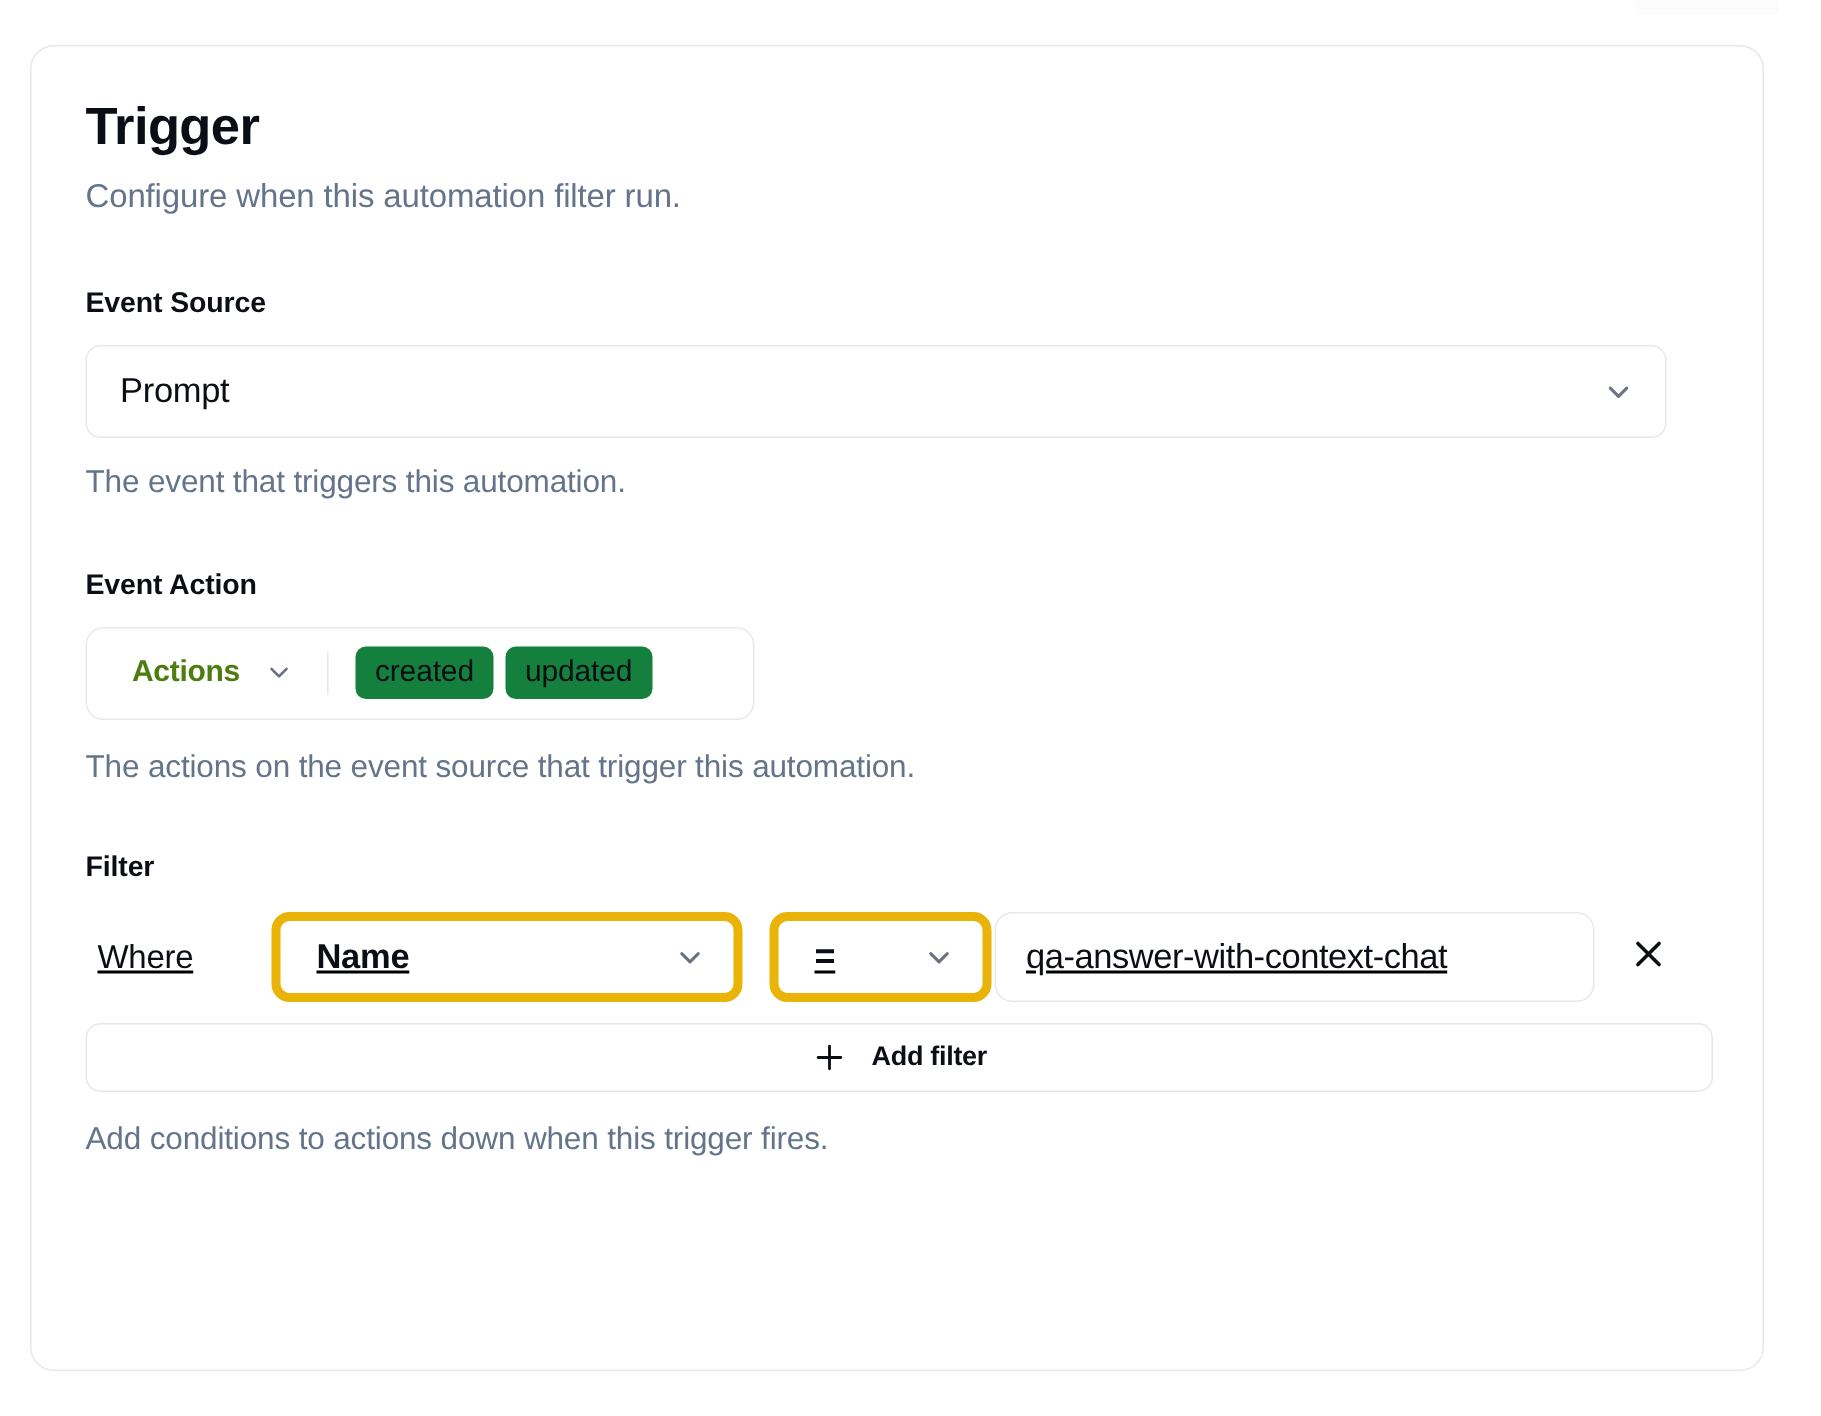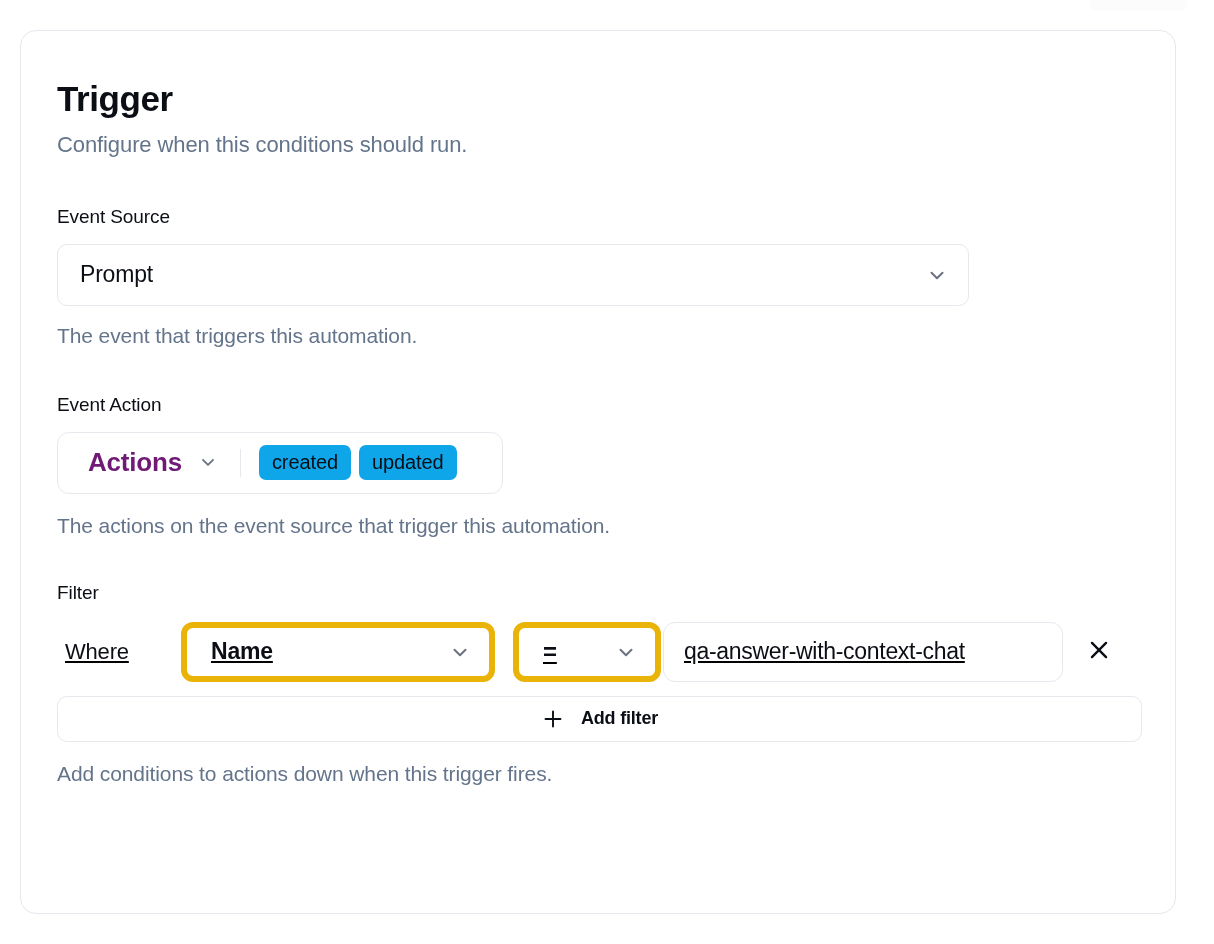--- a/index.html
+++ b/index.html
@@ -25,21 +25,21 @@
   
   .card {
     position: absolute;
     left: 20px;
     top: 30px;
     width: 1156px;
     height: 884px;
     background: #ffffff;
     border: 1px solid #e6e8ed;
     border-radius: 16px;
-    padding: 44px 36px 0 36px;
+    padding: 30px 36px 0 36px;
   }
 
   
   .card-title {
     font-size: 35px;
     font-weight: 700;
     line-height: 1.05;
     color: #0b0e14;
     letter-spacing: -0.4px;
     margin: 0;
@@ -50,37 +50,37 @@
     font-weight: 400;
     color: #64748b;
     margin: 0;
     padding-top: 14px;
     letter-spacing: -0.1px;
   }
 
   
   .field-label {
     font-size: 19px;
-    font-weight: 400;
+    font-weight: 700;
     color: #0b0e14;
     letter-spacing: -0.1px;
   }
   .field-help {
     font-size: 21px;
     font-weight: 400;
     color: #64748b;
     letter-spacing: -0.1px;
   }
 
   
   .group-event-source { padding-top: 48px; }
   .select-full {
     position: relative;
     margin-top: 16px;
-    width: 912px;
+    width: 1054px;
     height: 62px;
     border: 1px solid #e6e8ed;
     border-radius: 10px;
     background: #ffffff;
     display: flex;
     align-items: center;
     padding: 0 20px 0 22px;
   }
   .select-full .sel-value {
     font-size: 23px;
@@ -111,35 +111,35 @@
     padding: 0 14px 0 30px;
     gap: 0;
   }
   .action-trigger {
     display: flex;
     align-items: center;
     gap: 16px;
     cursor: pointer;
   }
   .action-trigger .lbl {
-    font-size: 26px;
-    font-weight: 700;
-    color: #701a75;
+    font-size: 20px;
+    font-weight: 700;
+    color: #4d7c0f;
     letter-spacing: -0.2px;
   }
   .v-divider {
     width: 1px;
     height: 28px;
     background: #e6e8ed;
     margin: 0 18px 0 20px;
     flex: 0 0 auto;
   }
   .chips { display: flex; align-items: center; gap: 8px; }
   .chip {
-    background: #0ea5e9;
+    background: #15803d;
     border-radius: 7px;
     padding: 7px 13px 8px 13px;
     font-size: 20px;
     color: #0b0e14;
     letter-spacing: -0.1px;
     line-height: 1;
   }
   .help-event-action { padding-top: 20px; }
 
   
@@ -245,21 +245,21 @@
 </head>
 <body>
 
 <div class="page">
 
   <div class="top-sliver"></div>
 
   <div class="card">
 
     <h1 class="card-title">Trigger</h1>
-    <p class="card-subtitle">Configure when this conditions should run.</p>
+    <p class="card-subtitle">Configure when this automation filter run.</p>
 
     <div class="group-event-source">
       <div class="field-label">Event Source</div>
 
       <div class="select-full">
         <span class="sel-value">Prompt</span>
         <span class="chev">
           <svg viewBox="0 0 24 24" width="22" height="22" fill="none" stroke="#6b7280" stroke-width="2.2" stroke-linecap="round" stroke-linejoin="round">
             <polyline points="6,9.5 12,15.5 18,9.5"></polyline>
           </svg>

